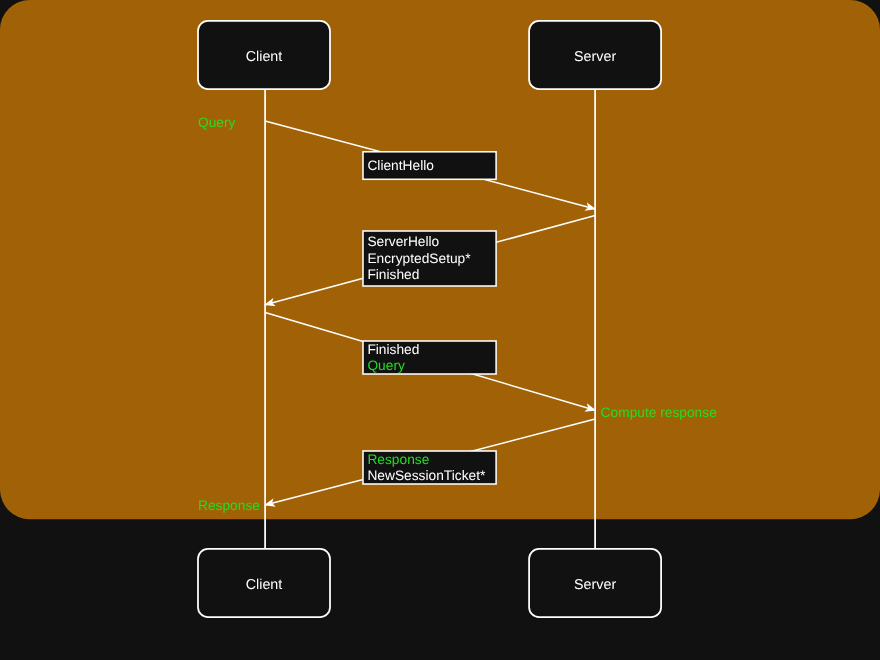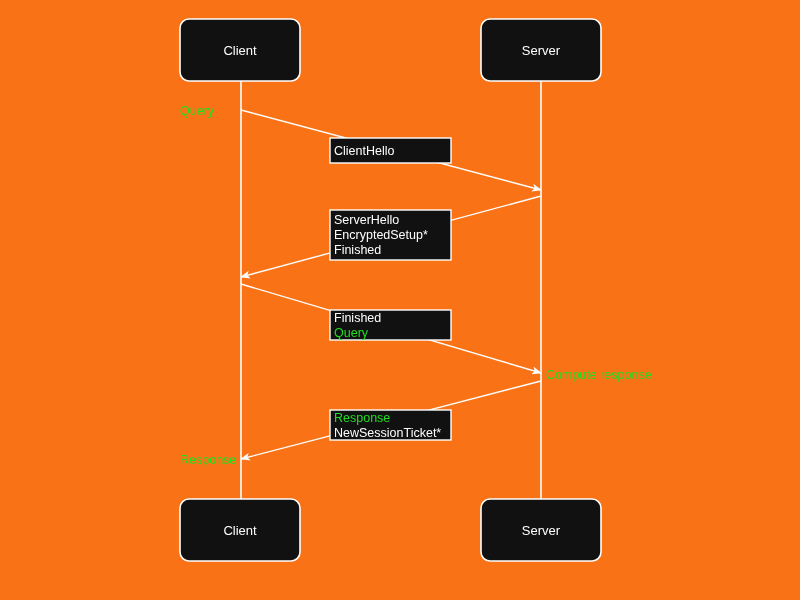--- a/index.html
+++ b/index.html
@@ -9,22 +9,23 @@
   }
   body {
     width: 800px;
     height: 600px;
     overflow: hidden;
     font-family: "Liberation Sans", sans-serif;
   }
   #diagram-root {
     position: relative;
     width: 800px;
-    height: 600px;
-    background: #f97316;
+    height: 472px;
+    background: #a16207;
+    border-radius: 27px;
   }
   svg.layer {
     position: absolute;
     top: 0;
     left: 0;
     width: 800px;
     height: 600px;
     display: block;
   }
   .actor-label {

